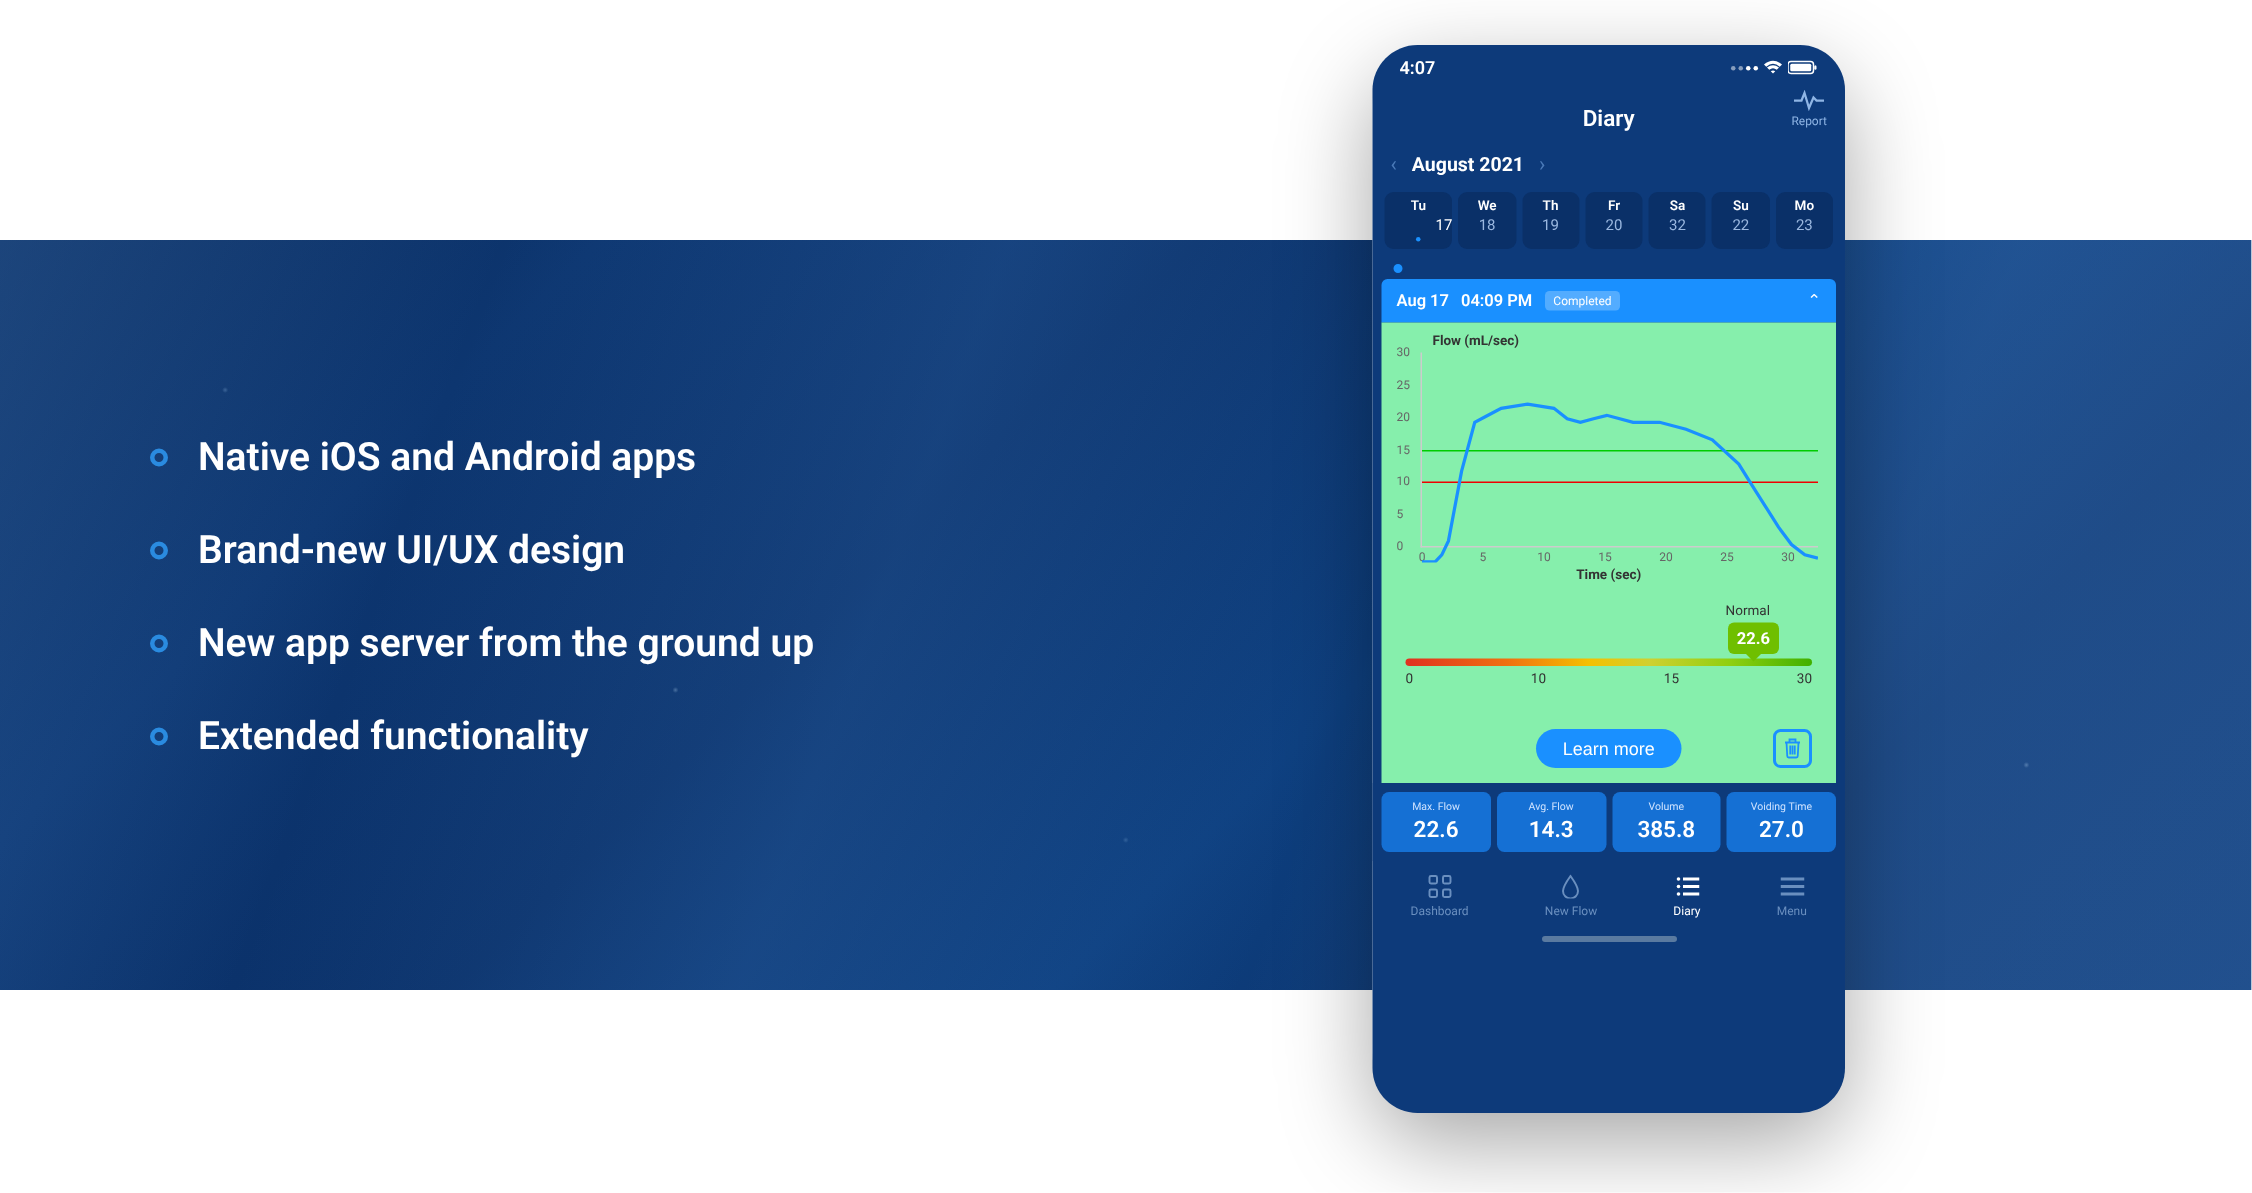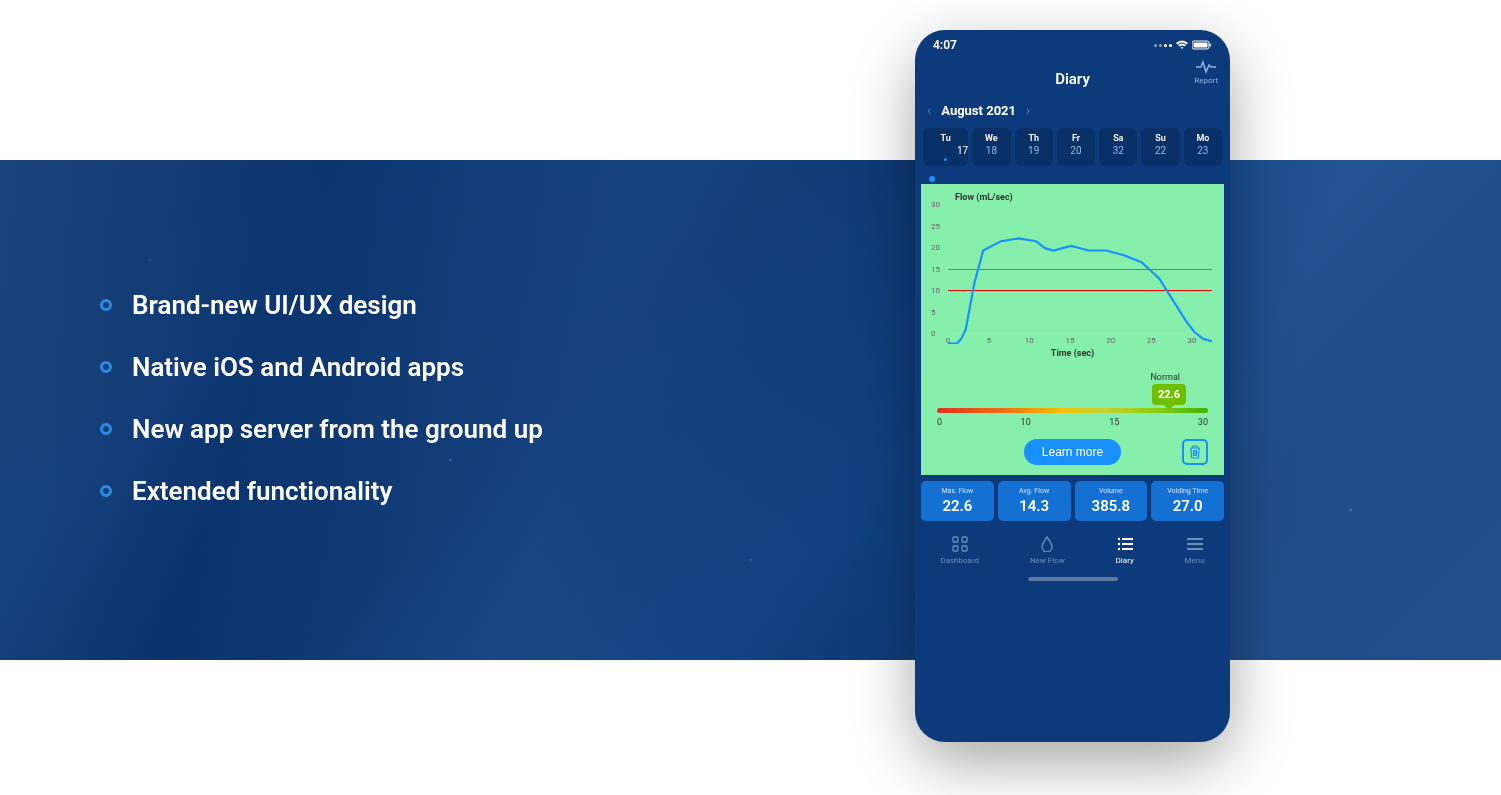--- a/index.html
+++ b/index.html
@@ -187,21 +187,21 @@
 .scale-badge::after {
   content:''; position:absolute; bottom:-5px; left:50%; transform:translateX(-50%);
   border-left:5px solid transparent; border-right:5px solid transparent; border-top:5px solid #6fbf00;
 }
 .scale-bar {
   clear:both; height:5px; border-radius:3px; margin-top:26px;
   background: linear-gradient(90deg, #e03020 0%, #f07010 25%, #f5c000 45%, #d0d030 60%, #8fcf10 80%, #40b000 100%);
 }
 .scale-ticks { display:flex; justify-content:space-between; font-size:9px; color:#333; margin-top:4px; }
 
-.learn-row { display:flex; align-items:center; justify-content:center; gap:10px; margin-top:12px; position:relative; }
+.learn-row { display:flex; align-items:center; justify-content:center; gap:10px; margin-top:28px; position:relative; }
 .learn-btn { background:#1a90ff; color:#fff; font-size:12px; padding:6px 18px; border-radius:14px; border:none; }
 .trash-btn { position:absolute; right:10px; width:26px; height:26px; border:2px solid #1a90ff; border-radius:5px; display:flex; align-items:center; justify-content:center; background:none; }
 .trash-btn svg { display:block; }
 
 .stats {
   display:flex; gap:4px; padding:6px; background:#0d3a7a;
 }
 .stat { flex:1; background:#1570d4; border-radius:5px; text-align:center; padding:6px 2px; }
 .stat .label { color:#cfe3ff; font-size:7px; }
 .stat .value { color:#fff; font-size:15px; font-weight:600; margin-top:2px; }
@@ -214,25 +214,25 @@
 .tab .ticon { height:18px; display:flex; align-items:center; justify-content:center; margin-bottom:3px; }
 .home-indicator { width:90px; height:4px; background:#5a7aa0; border-radius:2px; margin:0 auto 4px; }
 </style>
 </head>
 <body>
 
 <div class="ocean-band">
   <ul class="bullets">
     <li>
         <span class="dot"></span>
-        <span class="txt">Brand-new UI/UX design</span>
+        <span class="txt">Native iOS and Android apps</span>
       </li>
     <li>
         <span class="dot"></span>
-        <span class="txt">Native iOS and Android apps</span>
+        <span class="txt">Brand-new UI/UX design</span>
       </li>
     <li>
         <span class="dot"></span>
         <span class="txt">New app server from the ground up</span>
       </li>
     <li>
         <span class="dot"></span>
         <span class="txt">Extended functionality</span>
       </li>
   </ul>
@@ -308,20 +308,26 @@
           <div class="num">22</div>
         </div>
         <div class="day">
           <div class="dow">Mo</div>
           <div class="num">23</div>
         </div>
       </div>
 
     <div class="timeline-dot"></div>
 
+    <div class="entry-header">
+      <span class="date">Aug 17</span>
+      <span class="time">04:09 PM</span>
+      <span class="badge">Completed</span>
+      <span class="chev-up">⌃</span>
+    </div>
 
     <div class="card">
       <div class="chart-title">Flow (mL/sec)</div>
       <div class="chart" id="chart">
           <span class="ytick" style="top: 129px;">0</span>
           <span class="ytick" style="top: 107.5px;">5</span>
           <span class="ytick" style="top: 86px;">10</span>
           <span class="ytick" style="top: 64.5px;">15</span>
           <span class="ytick" style="top: 43px;">20</span>
           <span class="ytick" style="top: 21.5px;">25</span>

